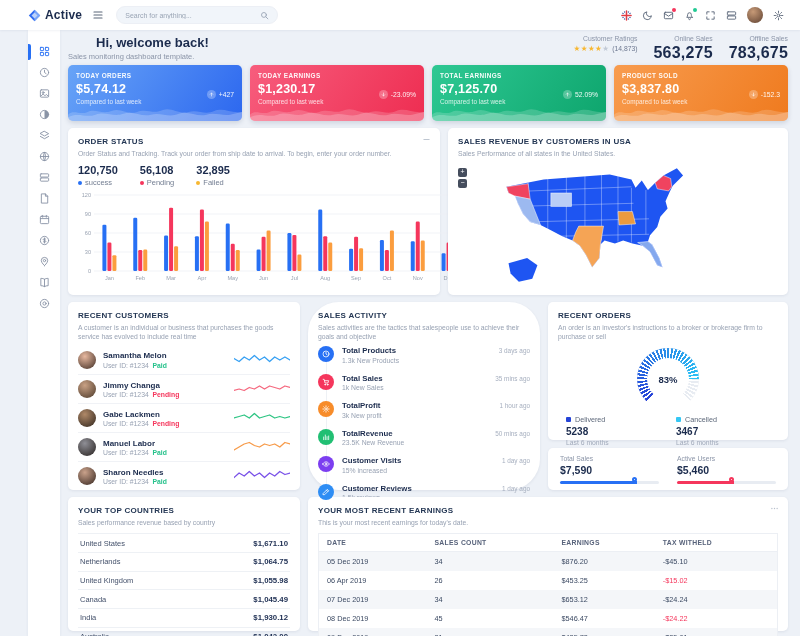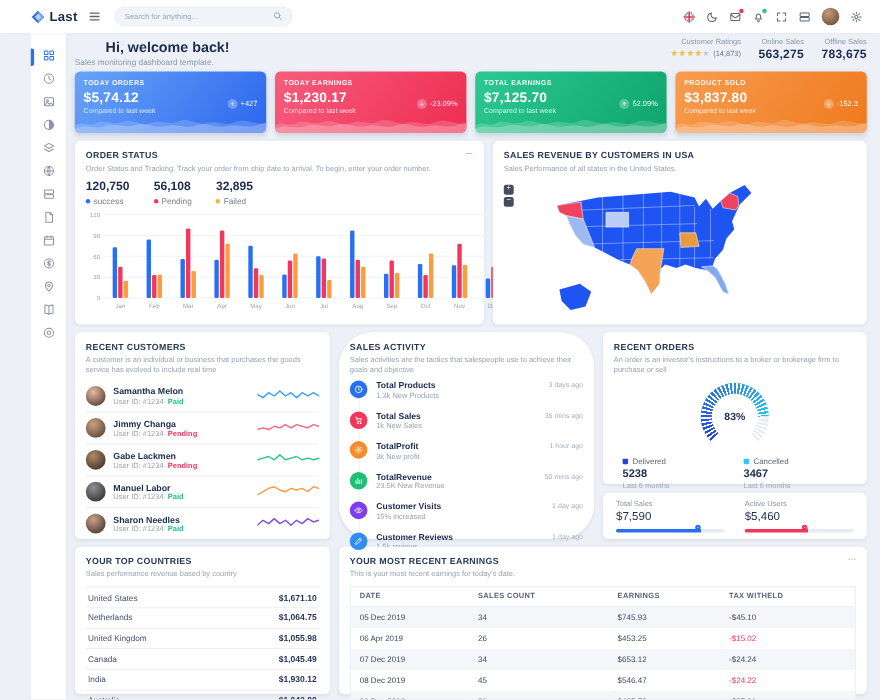--- a/index.html
+++ b/index.html
@@ -27,21 +27,21 @@
   .rail-item.active{color:#2770f4;}
   .rail-item.active::before{content:"";position:absolute;left:0;top:-1px;width:2.5px;height:16px;background:#2770f4;border-radius:0 2px 2px 0;}
 
   
   .content{position:absolute;left:68px;right:10px;top:30px;bottom:0;}
   .welcome-row{position:absolute;top:5px;left:0;right:2px;height:28px;display:flex;align-items:flex-start;}
   .welcome-title{font-size:13px;font-weight:bold;color:#1b2b4d;padding-left:28px;}
   .welcome-sub{font-size:7.5px;color:#8b95a8;margin-top:2px;}
   .topstats{margin-left:auto;display:flex;gap:16px;text-align:right;}
   .tstat-label{font-size:6.8px;color:#8b95a8;}
-  .tstat-val{font-size:11px;font-weight:bold;color:#1b2b4d;margin-top:2px;letter-spacing:.2px;}
+  .tstat-val{font-size:16px;font-weight:bold;color:#1b2b4d;margin-top:2px;letter-spacing:.2px;}
   .stars{font-size:7.5px;letter-spacing:.5px;margin-top:2px;color:#f7b731;}
   .stars .off{color:#c2cad6;}
   .stars .count{color:#6d7890;font-size:6.8px;letter-spacing:0;}
 
   
   .cards-row{position:absolute;top:35px;left:0;right:2px;height:56px;display:flex;gap:8px;}
   .scard{position:relative;flex:1;border-radius:5px;padding:7px 8px;color:#fff;overflow:hidden;box-shadow:0 2px 5px rgba(20,40,80,.15);}
   .scard .lab{font-size:6.4px;font-weight:bold;letter-spacing:.4px;opacity:.95;}
   .scard .val{font-size:12.5px;font-weight:bold;margin-top:3px;letter-spacing:.2px;}
   .scard .cmp{font-size:6.4px;opacity:.8;margin-top:2px;}
@@ -101,21 +101,21 @@
   .gauge .hole{position:absolute;inset:10px;background:#fff;border-radius:50%;display:flex;align-items:center;justify-content:center;font-size:9.5px;font-weight:bold;color:#1b2b4d;}
   .ro-legend{display:flex;margin-top:2px;}
   .ro-leg{flex:1;padding-left:8px;}
   .ro-leg .ll{display:flex;align-items:center;gap:4px;font-size:7.2px;color:#5c6779;}
   .ro-leg .sq{width:5px;height:5px;border-radius:1px;}
   .ro-leg .lv{font-size:10px;font-weight:bold;color:#1b2b4d;margin-top:2px;}
   .ro-leg .ln{font-size:6.8px;color:#a0a9ba;margin-top:2px;}
   .sliders{flex:1;display:flex;align-items:center;gap:18px;padding:6px 12px;}
   .slider{flex:1;}
   .sl-label{font-size:6.8px;color:#8b95a8;}
-  .sl-val{font-size:10.5px;font-weight:normal;color:#1b2b4d;margin:2px 0 5px;}
+  .sl-val{font-size:10.5px;font-weight:bold;color:#1b2b4d;margin:2px 0 5px;}
   .sl-track{position:relative;height:3px;border-radius:2px;}
   .sl-handle{position:absolute;top:-3.5px;width:5px;height:5px;border-radius:50%;background:#fff;border:2.5px solid #000;}
 
   
   .tc{width:232px;flex:none;}
   .tc-list{margin-top:6px;border-top:1px solid #eef1f5;}
   .tc-row{display:flex;align-items:center;justify-content:space-between;height:18.7px;border-bottom:1px solid #eef1f5;padding:0 2px;}
   .tc-name{font-size:7.5px;color:#44516b;}
   .tc-val{font-size:7.8px;font-weight:bold;color:#1d2e52;}
 
@@ -132,21 +132,21 @@
 
 <div class="page">
 
   <div class="navbar">
     <span class="logo">
       <svg width="13" height="13" viewBox="0 0 24 24">
           <path d="M12 1.5L22.5 12 12 22.5 1.5 12z" fill="#2f6bf0"></path>
           <path d="M12 1.5L22.5 12 12 22.5z" fill="#7aa6f8"></path>
           <path d="M12 6.5L17.5 12 12 17.5 6.5 12z" fill="#bcd2fb"></path>
         </svg>
-      <span class="logo-text">Last</span>
+      <span class="logo-text">Active</span>
     </span>
     <span class="hamburger" id="hamburger">
         <svg viewBox="0 0 24 24" width="12" height="12" stroke="currentColor" stroke-width="2.4" stroke-linecap="round">
           <path d="M4 6h16M4 12h16M4 18h16"></path>
         </svg>
       </span>
     <span class="search">
       <input type="text" placeholder="Search for anything..." style="">
       <span class="ico" id="searchIco"><svg viewBox="0 0 24 24" width="9" height="9" fill="none" stroke="currentColor" stroke-width="2.4" stroke-linecap="round" stroke-linejoin="round">
             <circle cx="10.5" cy="10.5" r="6.5"></circle>
@@ -725,21 +725,21 @@
                 <th>DATE</th>
                 <th>SALES COUNT</th>
                 <th>EARNINGS</th>
                 <th>TAX WITHELD</th>
               </tr>
             </thead>
           <tbody id="earnBody">
               <tr class="stripe">
                 <td>05 Dec 2019</td>
                 <td>34</td>
-                <td>$745.93</td>
+                <td>$876.20</td>
                 <td class="">-$45.10</td>
               </tr>
               <tr>
                 <td>06 Apr 2019</td>
                 <td>26</td>
                 <td>$453.25</td>
                 <td class="red">-$15.02</td>
               </tr>
               <tr class="stripe">
                 <td>07 Dec 2019</td>

